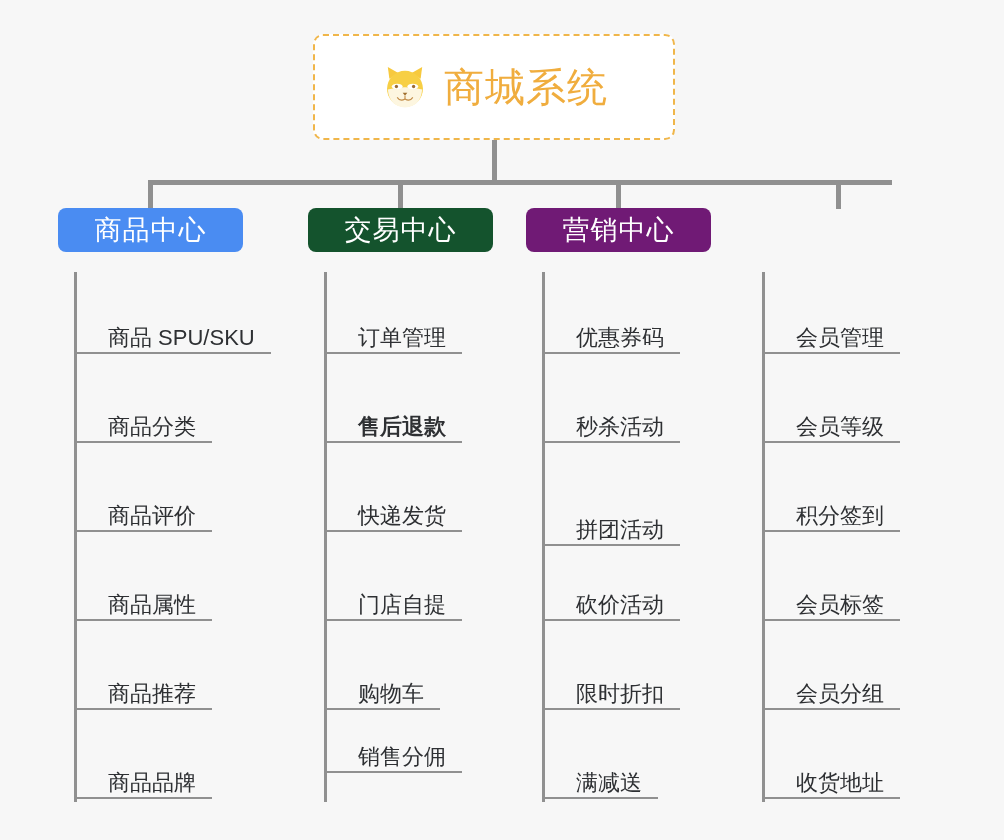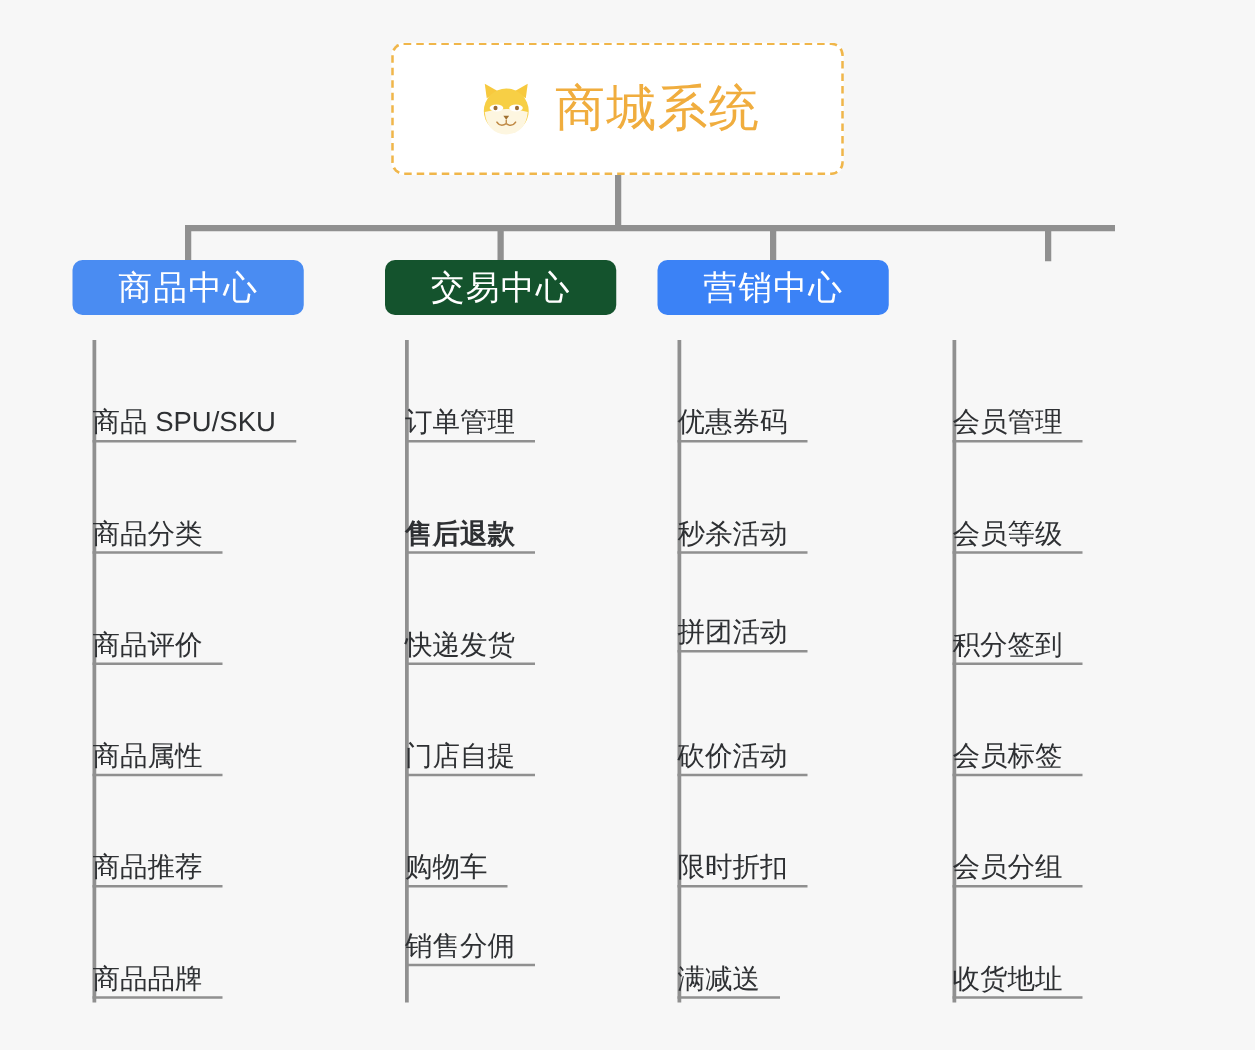--- a/index.html
+++ b/index.html
@@ -124,20 +124,21 @@
   }
 
   .leaf-item {
     position: absolute;
     left: 16px;
     height: 82px;
     box-sizing: border-box;
     border-bottom: 2px solid #909090;
     display: flex;
     align-items: flex-end;
+    padding-left: 34px;
     padding-bottom: 2px;
   }
   .leaf-label {
     font-size: 22px;
     color: #2e3033;
     line-height: 1.15;
     white-space: nowrap;
     padding-right: 16px;
   }
 </style>
@@ -178,21 +179,21 @@
   <div class="conn conn-v-drop drop-2" style="background: rgb(144, 144, 144);"></div>
   <div class="conn conn-v-drop drop-3" style="background: rgb(144, 144, 144);"></div>
   <div class="conn conn-v-drop drop-4" style="background: rgb(144, 144, 144);"></div>
 
   <div class="branch branch-1" style="background: rgb(74, 140, 242);">
     <span class="branch-label">商品中心</span>
   </div>
   <div class="branch branch-2" style="background: #14532d;">
     <span class="branch-label">交易中心</span>
   </div>
-  <div class="branch branch-3" style="background: #3b82f6;">
+  <div class="branch branch-3" style="background: #701a75;">
     <span class="branch-label">营销中心</span>
   </div>
 
   <div class="leaf-col col-1">
     <div class="spine" style="background: rgb(144, 144, 144);"></div>
     <div class="leaf-item" style="top: 0px; border-bottom-color: rgb(144, 144, 144);">
         <span class="leaf-label">商品 SPU/SKU</span>
       </div>
     <div class="leaf-item" style="top: 89px; border-bottom-color: rgb(144, 144, 144); justify-content: center;">
         <span class="leaf-label">商品分类</span>
@@ -234,21 +235,21 @@
   </div>
 
   <div class="leaf-col col-3">
     <div class="spine" style="background: rgb(144, 144, 144);"></div>
     <div class="leaf-item" style="top: 0px; border-bottom-color: rgb(144, 144, 144);">
         <span class="leaf-label">优惠券码</span>
       </div>
     <div class="leaf-item" style="top: 89px; border-bottom-color: rgb(144, 144, 144);">
         <span class="leaf-label">秒杀活动</span>
       </div>
-    <div class="leaf-item" style="top: 168px; border-bottom-color: rgb(144, 144, 144);">
+    <div class="leaf-item" style="top: 192px; border-bottom-color: rgb(144, 144, 144);">
         <span class="leaf-label">拼团活动</span>
       </div>
     <div class="leaf-item" style="top: 267px; border-bottom-color: rgb(144, 144, 144);">
         <span class="leaf-label">砍价活动</span>
       </div>
     <div class="leaf-item" style="top: 356px; border-bottom-color: rgb(144, 144, 144);">
         <span class="leaf-label">限时折扣</span>
       </div>
     <div class="leaf-item" style="top: 445px; border-bottom-color: rgb(144, 144, 144);">
         <span class="leaf-label">满减送</span>

